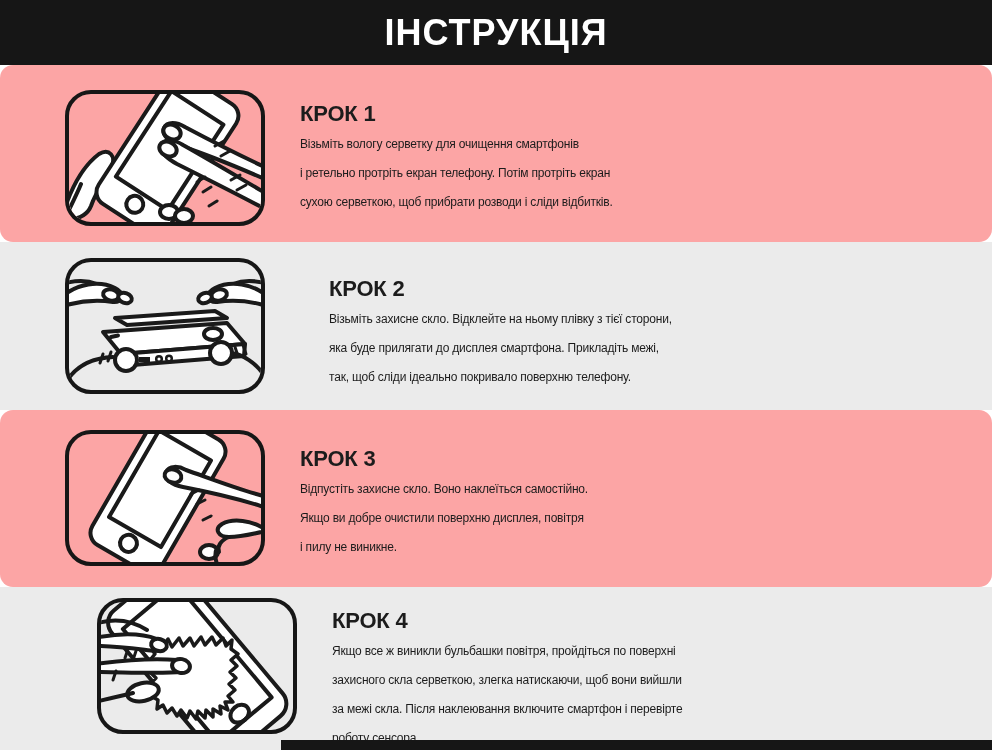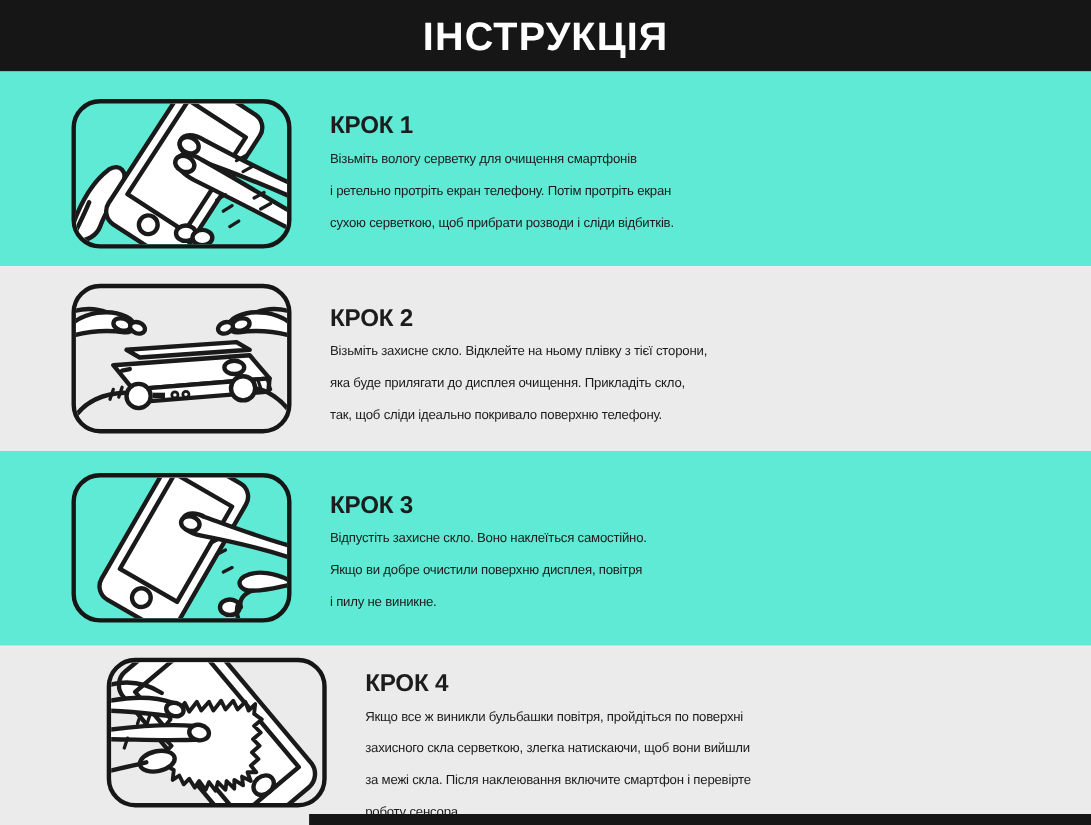--- a/index.html
+++ b/index.html
@@ -10,23 +10,23 @@
     letter-spacing:-0.2px;
   }
   .topbar {
     height:65px; background:#161616; display:flex;
     align-items:center; justify-content:center;
   }
   .topbar h1 {
     color:#fff; font-size:36px; font-weight:bold; letter-spacing:1px;
   }
   .step { display:flex; align-items:flex-start; }
-  .band-white { background:#5eead4; }
+  .band-white { background:#fca5a5;border-radius:13px; }
   .band-gray  { background:#ebebeb; }
-  .s1 { height:177px; } .s2 { height:168px; } .s3 { height:177px; } .s4 { height:163px;padding-left:32px; }
+  .s1 { height:177px; } .s2 { height:168px;gap:29px; } .s3 { height:177px; } .s4 { height:163px;padding-left:32px; }
   .illus {
     width:200px; height:136px; margin-left:65px; flex:none;
     border:4px solid #161616; border-radius:26px; overflow:hidden;
   }
   .s1 .illus { margin-top:25px; }
   .s2 .illus { margin-top:16px; }
   .s3 .illus { margin-top:20px; }
   .s4 .illus { margin-top:11px; }
   .illus svg { width:100%; height:100%; display:block; }
   .txt { margin-left:35px; }
@@ -105,21 +105,21 @@
       <rect x="70" y="95" width="11" height="5" fill="#1a1a1a"></rect>
       <circle class="thin" cx="90" cy="97" r="2.8"></circle>
       <circle class="thin" cx="100" cy="96.5" r="2.8"></circle>
       <path class="tick" d="M34,92 l-3,9 M42,90 l-3,9"></path>
       <path class="tick" d="M166,85 l3,9 M174,83 l3,9"></path>
     </svg>
   </div>
   <div class="txt">
     <div class="step-label">КРОК 2</div>
     <div class="line">Візьміть захисне скло. Відклейте на ньому плівку з тієї сторони,</div>
-    <div class="line">яка буде прилягати до дисплея очищення. Прикладіть скло,</div>
+    <div class="line">яка буде прилягати до дисплея смартфона. Прикладіть межі,</div>
     <div class="line">так, щоб сліди ідеально покривало поверхню телефону.</div>
   </div>
 </section>
 
 <section class="step band-white s3">
   <div class="illus">
     <svg viewBox="0 0 192 128">
       <g transform="rotate(30 88 60)">
         <rect class="fw" x="48" y="-18" width="80" height="152" rx="14"></rect>
         <rect class="ln" x="58" y="4" width="60" height="100"></rect>

